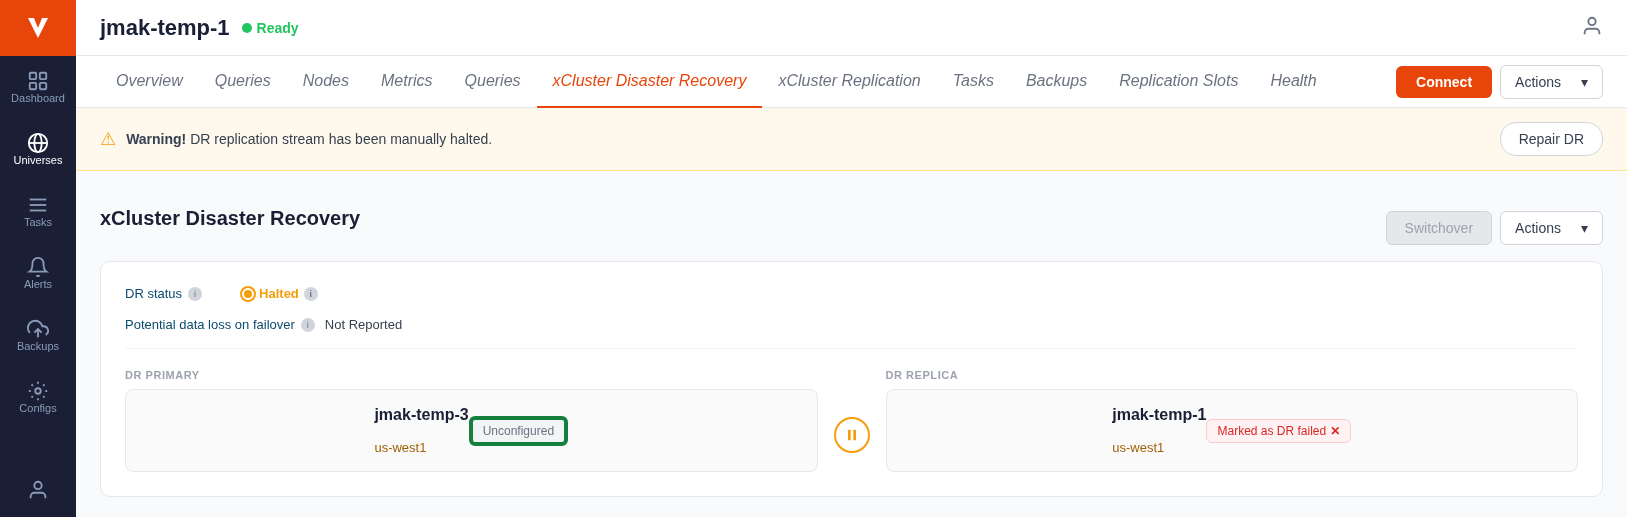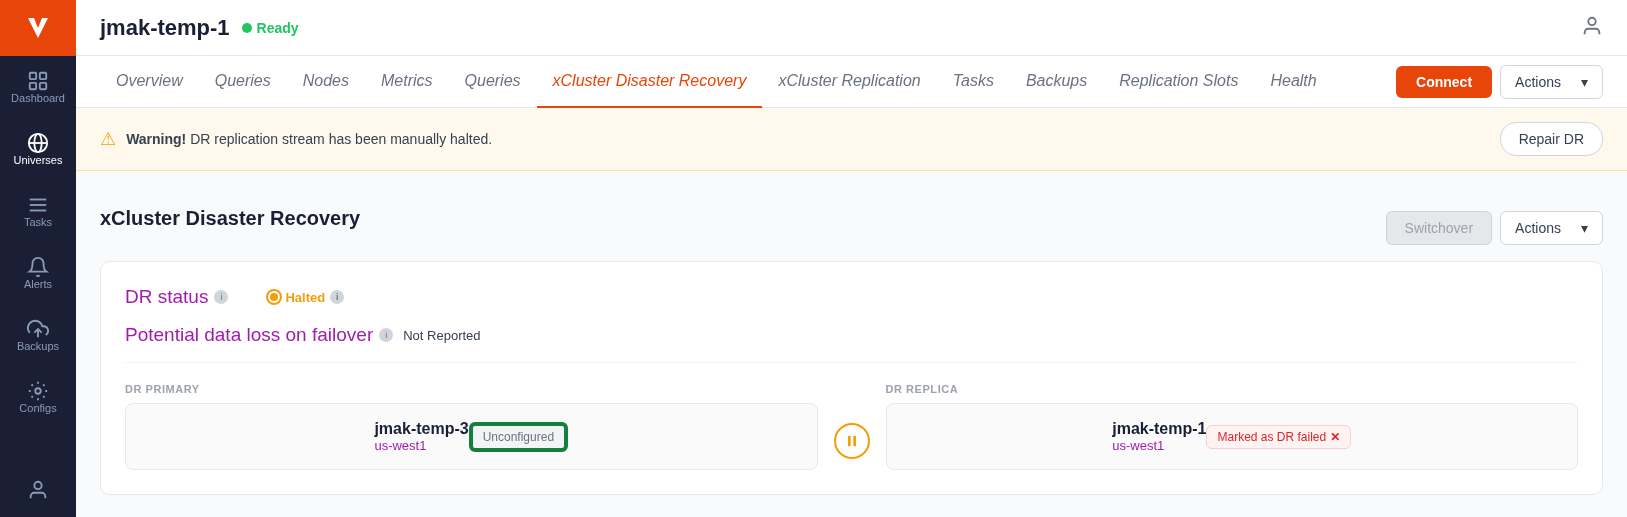--- a/index.html
+++ b/index.html
@@ -218,21 +218,21 @@
       gap: 40px;
       margin-bottom: 16px;
     }
     .dr-status-item {
       display: flex;
       align-items: center;
       gap: 6px;
       font-size: 13px;
       color: #6b7280;
     }
-    .dr-status-item .label { color: #a21caf; font-size: 19px; }
+    .dr-status-item .label { color: #0c4a6e; font-size: 13px; }
     .info-dot {
       width: 14px; height: 14px;
       border-radius: 50%;
       background: #d1d5db;
       display: inline-flex;
       align-items: center;
       justify-content: center;
       font-size: 9px;
       color: #6b7280;
       cursor: pointer;
@@ -281,22 +281,22 @@
       align-items: center;
       justify-content: center;
     }
     .cluster-name {
       font-size: 16px;
       font-weight: 700;
       color: #1a1f36;
     }
     .cluster-region {
       font-size: 13px;
-      color: #a21caf;
-      margin-top: 0;
+      color: #a16207;
+      margin-top: 16px;
     }
     .cluster-badge-unconfigured {
       background: #f3f4f6;
       color: #6b7280;
       border-radius: 6px;
       padding: 4px 10px;
       font-size: 12px;
       border: 4px solid #15803d;
     }
     .cluster-badge-failed {

